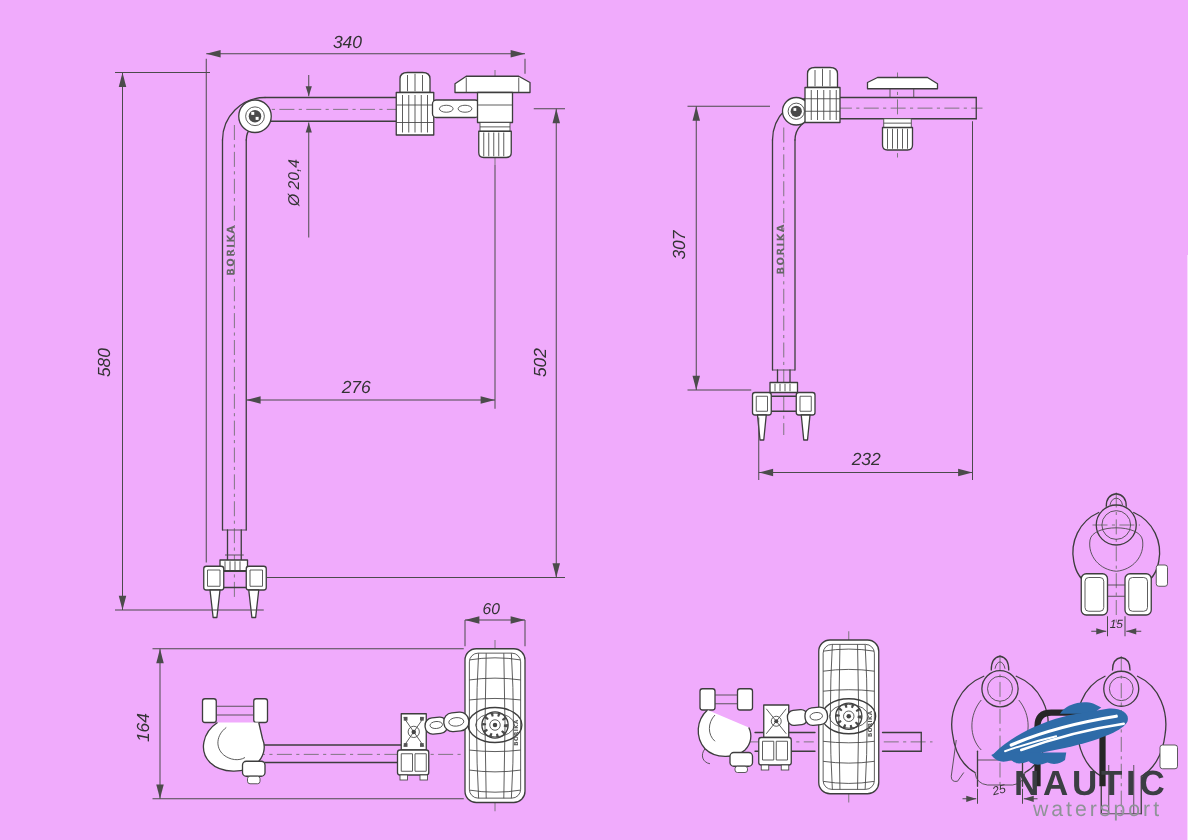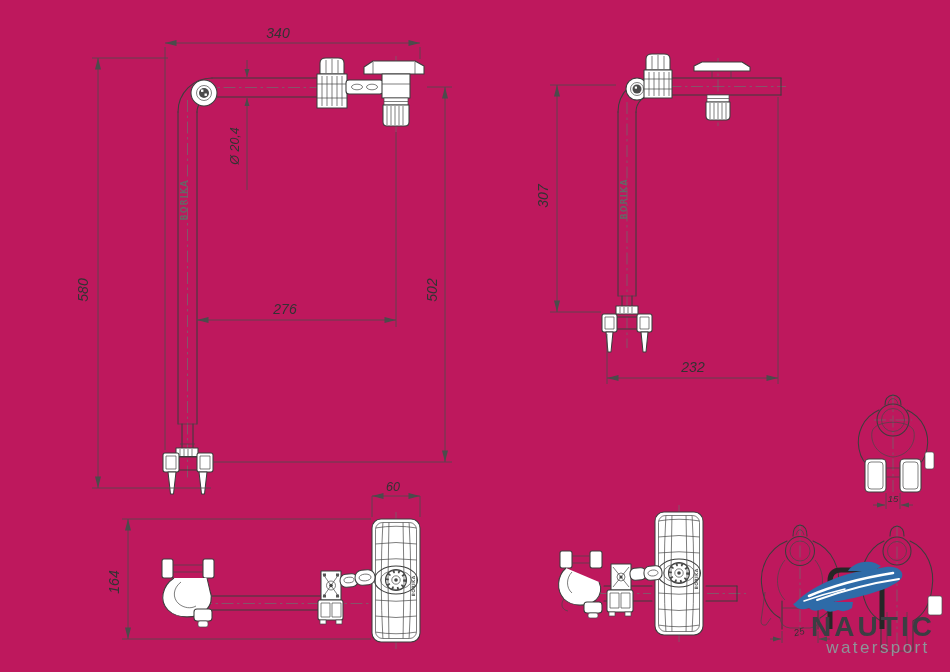--- a/index.html
+++ b/index.html
@@ -1,16 +1,16 @@
 <!DOCTYPE html>
 <html><head>
 <meta charset="utf-8">
 <style>
   html,body{margin:0;padding:0;background:#fff;}
-  #sheet{position:relative;width:950px;height:672px;background:#be185d;overflow:hidden;
+  #sheet{position:relative;width:950px;height:672px;background:#f0abfc;overflow:hidden;
          font-family:"Liberation Sans",sans-serif;}
   svg{display:block}
   .ln{fill:none;stroke:#3d3d3d;stroke-width:1.05;stroke-linejoin:round;stroke-linecap:round}
   .lw{fill:#ffffff;stroke:#3d3d3d;stroke-width:1.05;stroke-linejoin:round}
   .lt{fill:none;stroke:#474747;stroke-width:.7;stroke-linejoin:round}
   .ltw{fill:#ffffff;stroke:#474747;stroke-width:.7}
   .d{fill:none;stroke:#4b4b4b;stroke-width:.8}
   .cl{fill:none;stroke:#6e6e6e;stroke-width:.7;stroke-dasharray:12 3.5 2.5 3.5}
   .dt{font:italic 14px "Liberation Sans",sans-serif;fill:#333}
   .dm{font:italic 12.5px "Liberation Sans",sans-serif;fill:#333}

